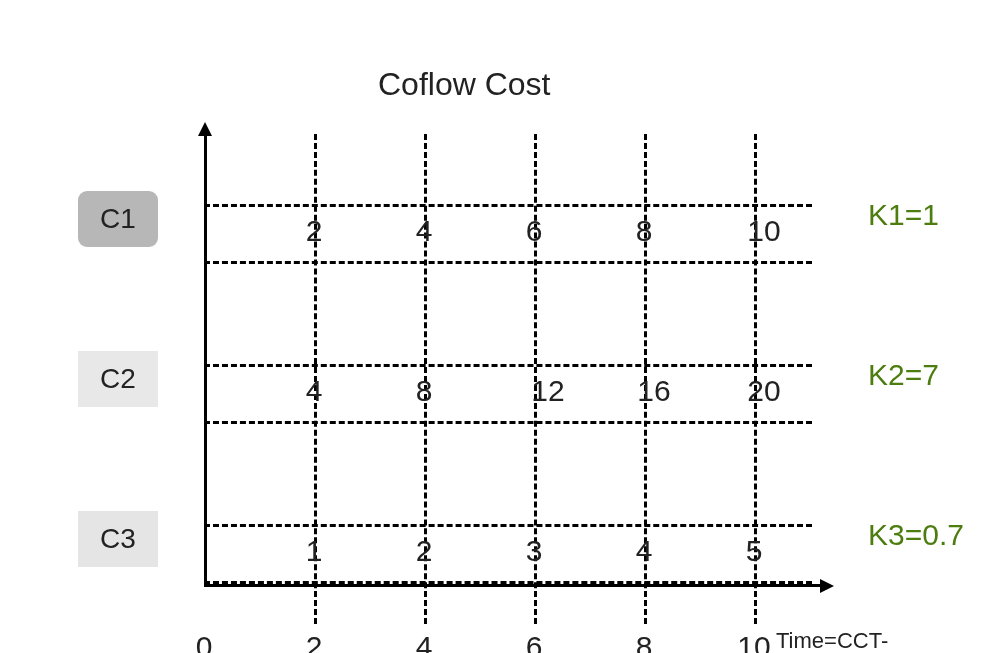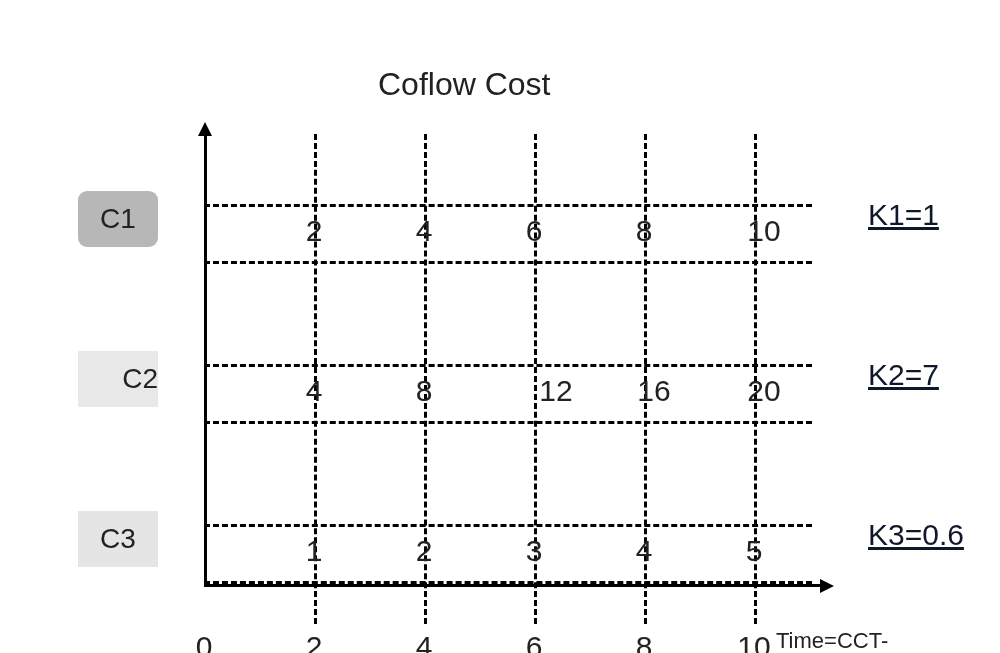--- a/index.html
+++ b/index.html
@@ -81,27 +81,26 @@
     .row-label {
       position: absolute;
       width: 80px;
       height: 56px;
       line-height: 56px;
       text-align: center;
       font-size: 28px;
       color: #222;
     }
     .c1 { background: #b7b7b7; border-radius: 9px; }
-    .c2 { background: #e8e8e8; text-align: right; }
+    .c2 { background: #e8e8e8; }
     .c3 { background: #e5e5e5; }
     .klabel {
       position: absolute;
       font-size: 30px;
-      color: #0f172a;
-      text-decoration: underline;
+      color: #4d7c0f;
     }
     .xtick {
       position: absolute;
       font-size: 30px;
       color: #222;
       transform: translateX(-50%);
     }
     .xaxis-label {
       position: absolute;
       font-size: 22px;
@@ -130,21 +129,21 @@
   <div class="band" style="top:390px"></div>
 
   <span class="cell" style="left:110px; top:80px">2</span>
   <span class="cell" style="left:220px; top:80px">4</span>
   <span class="cell" style="left:330px; top:80px">6</span>
   <span class="cell" style="left:440px; top:80px">8</span>
   <span class="cell" style="left:560px; top:80px">10</span>
 
   <span class="cell" style="left:110px; top:240px">4</span>
   <span class="cell" style="left:220px; top:240px">8</span>
-  <span class="cell" style="left:352px; top:240px">12</span>
+  <span class="cell" style="left:344px; top:240px">12</span>
   <span class="cell" style="left:450px; top:240px">16</span>
   <span class="cell" style="left:560px; top:240px">20</span>
 
   <span class="cell" style="left:110px; top:400px">1</span>
   <span class="cell" style="left:220px; top:400px">2</span>
   <span class="cell" style="left:330px; top:400px">3</span>
   <span class="cell" style="left:440px; top:400px">4</span>
   <span class="cell" style="left:550px; top:400px">5</span>
 
   <span class="xtick" style="left:0;   top:496px">0</span>
@@ -156,13 +155,13 @@
 
   <span class="xaxis-label" style="left:572px; top:494px">Time=CCT-Deadline</span>
 </div>
 
 <div class="row-label c1" style="top:143px; left:30px">C1</div>
 <div class="row-label c2" style="top:303px; left:30px">C2</div>
 <div class="row-label c3" style="top:463px; left:30px">C3</div>
 
 <div class="klabel" style="top:150px; left:820px">K1=1</div>
 <div class="klabel" style="top:310px; left:820px">K2=7</div>
-<div class="klabel" style="top:470px; left:820px">K3=0.6</div>
+<div class="klabel" style="top:470px; left:820px">K3=0.7</div>
 
 </body></html>

